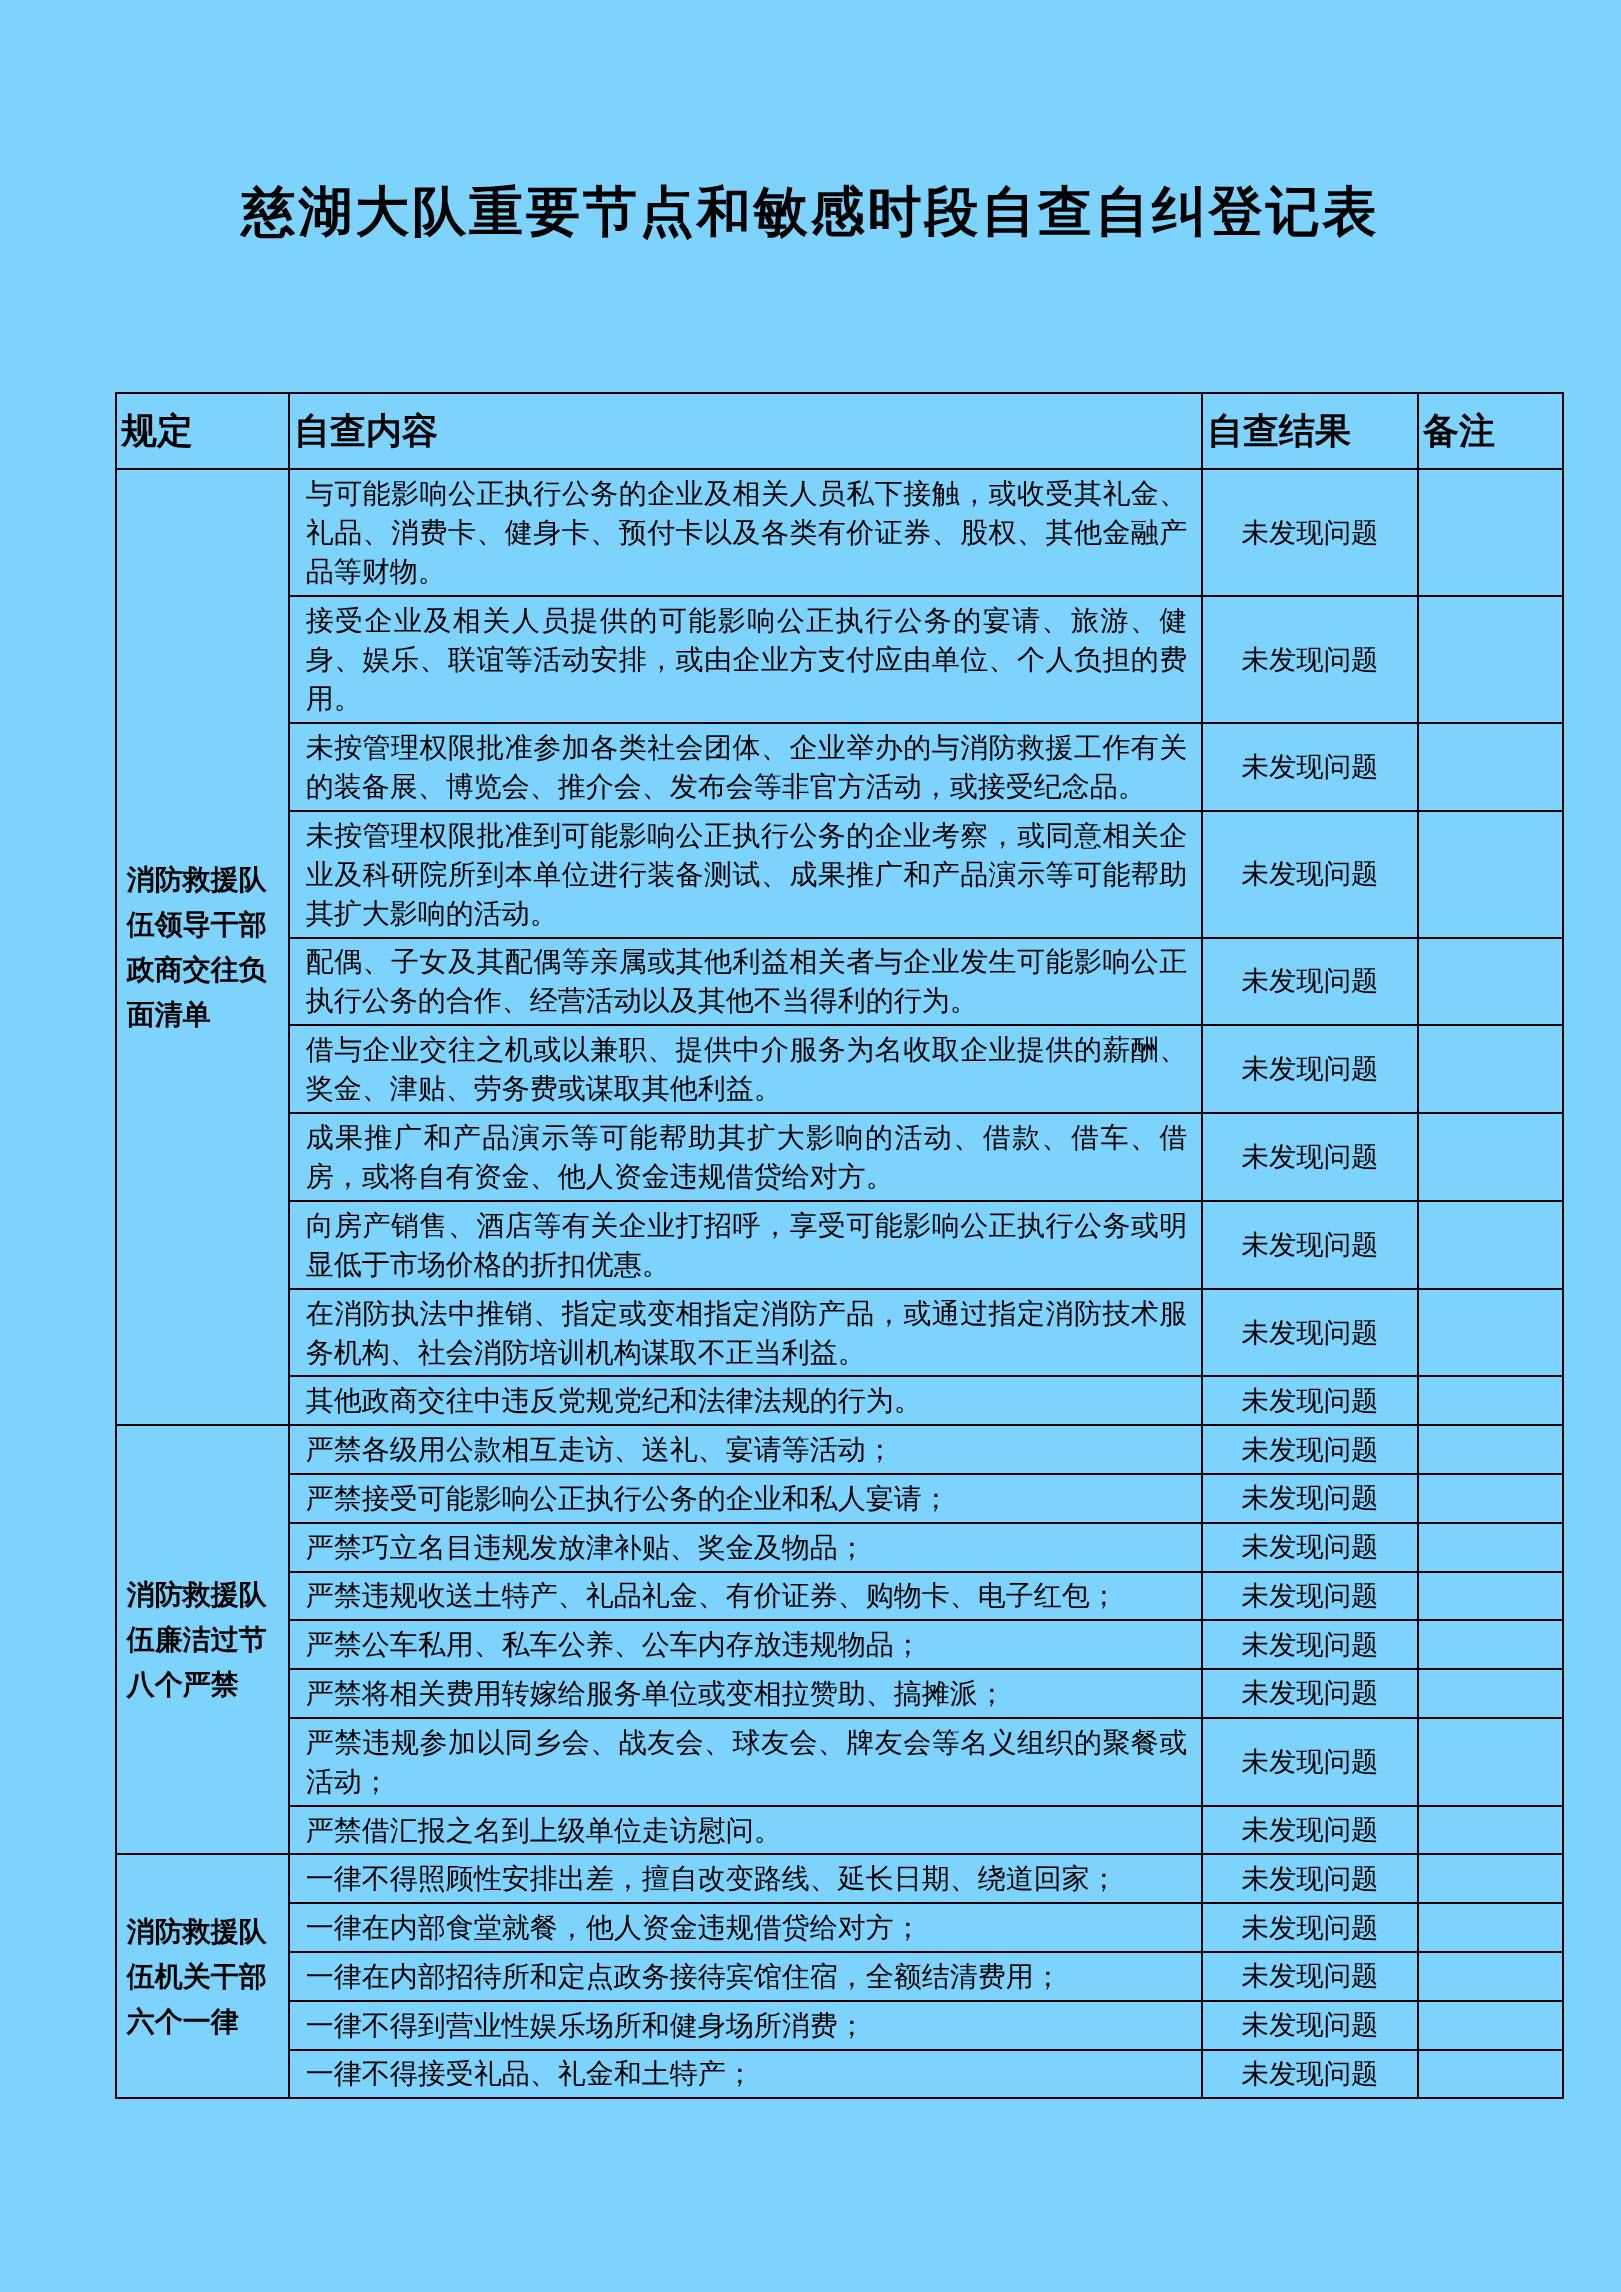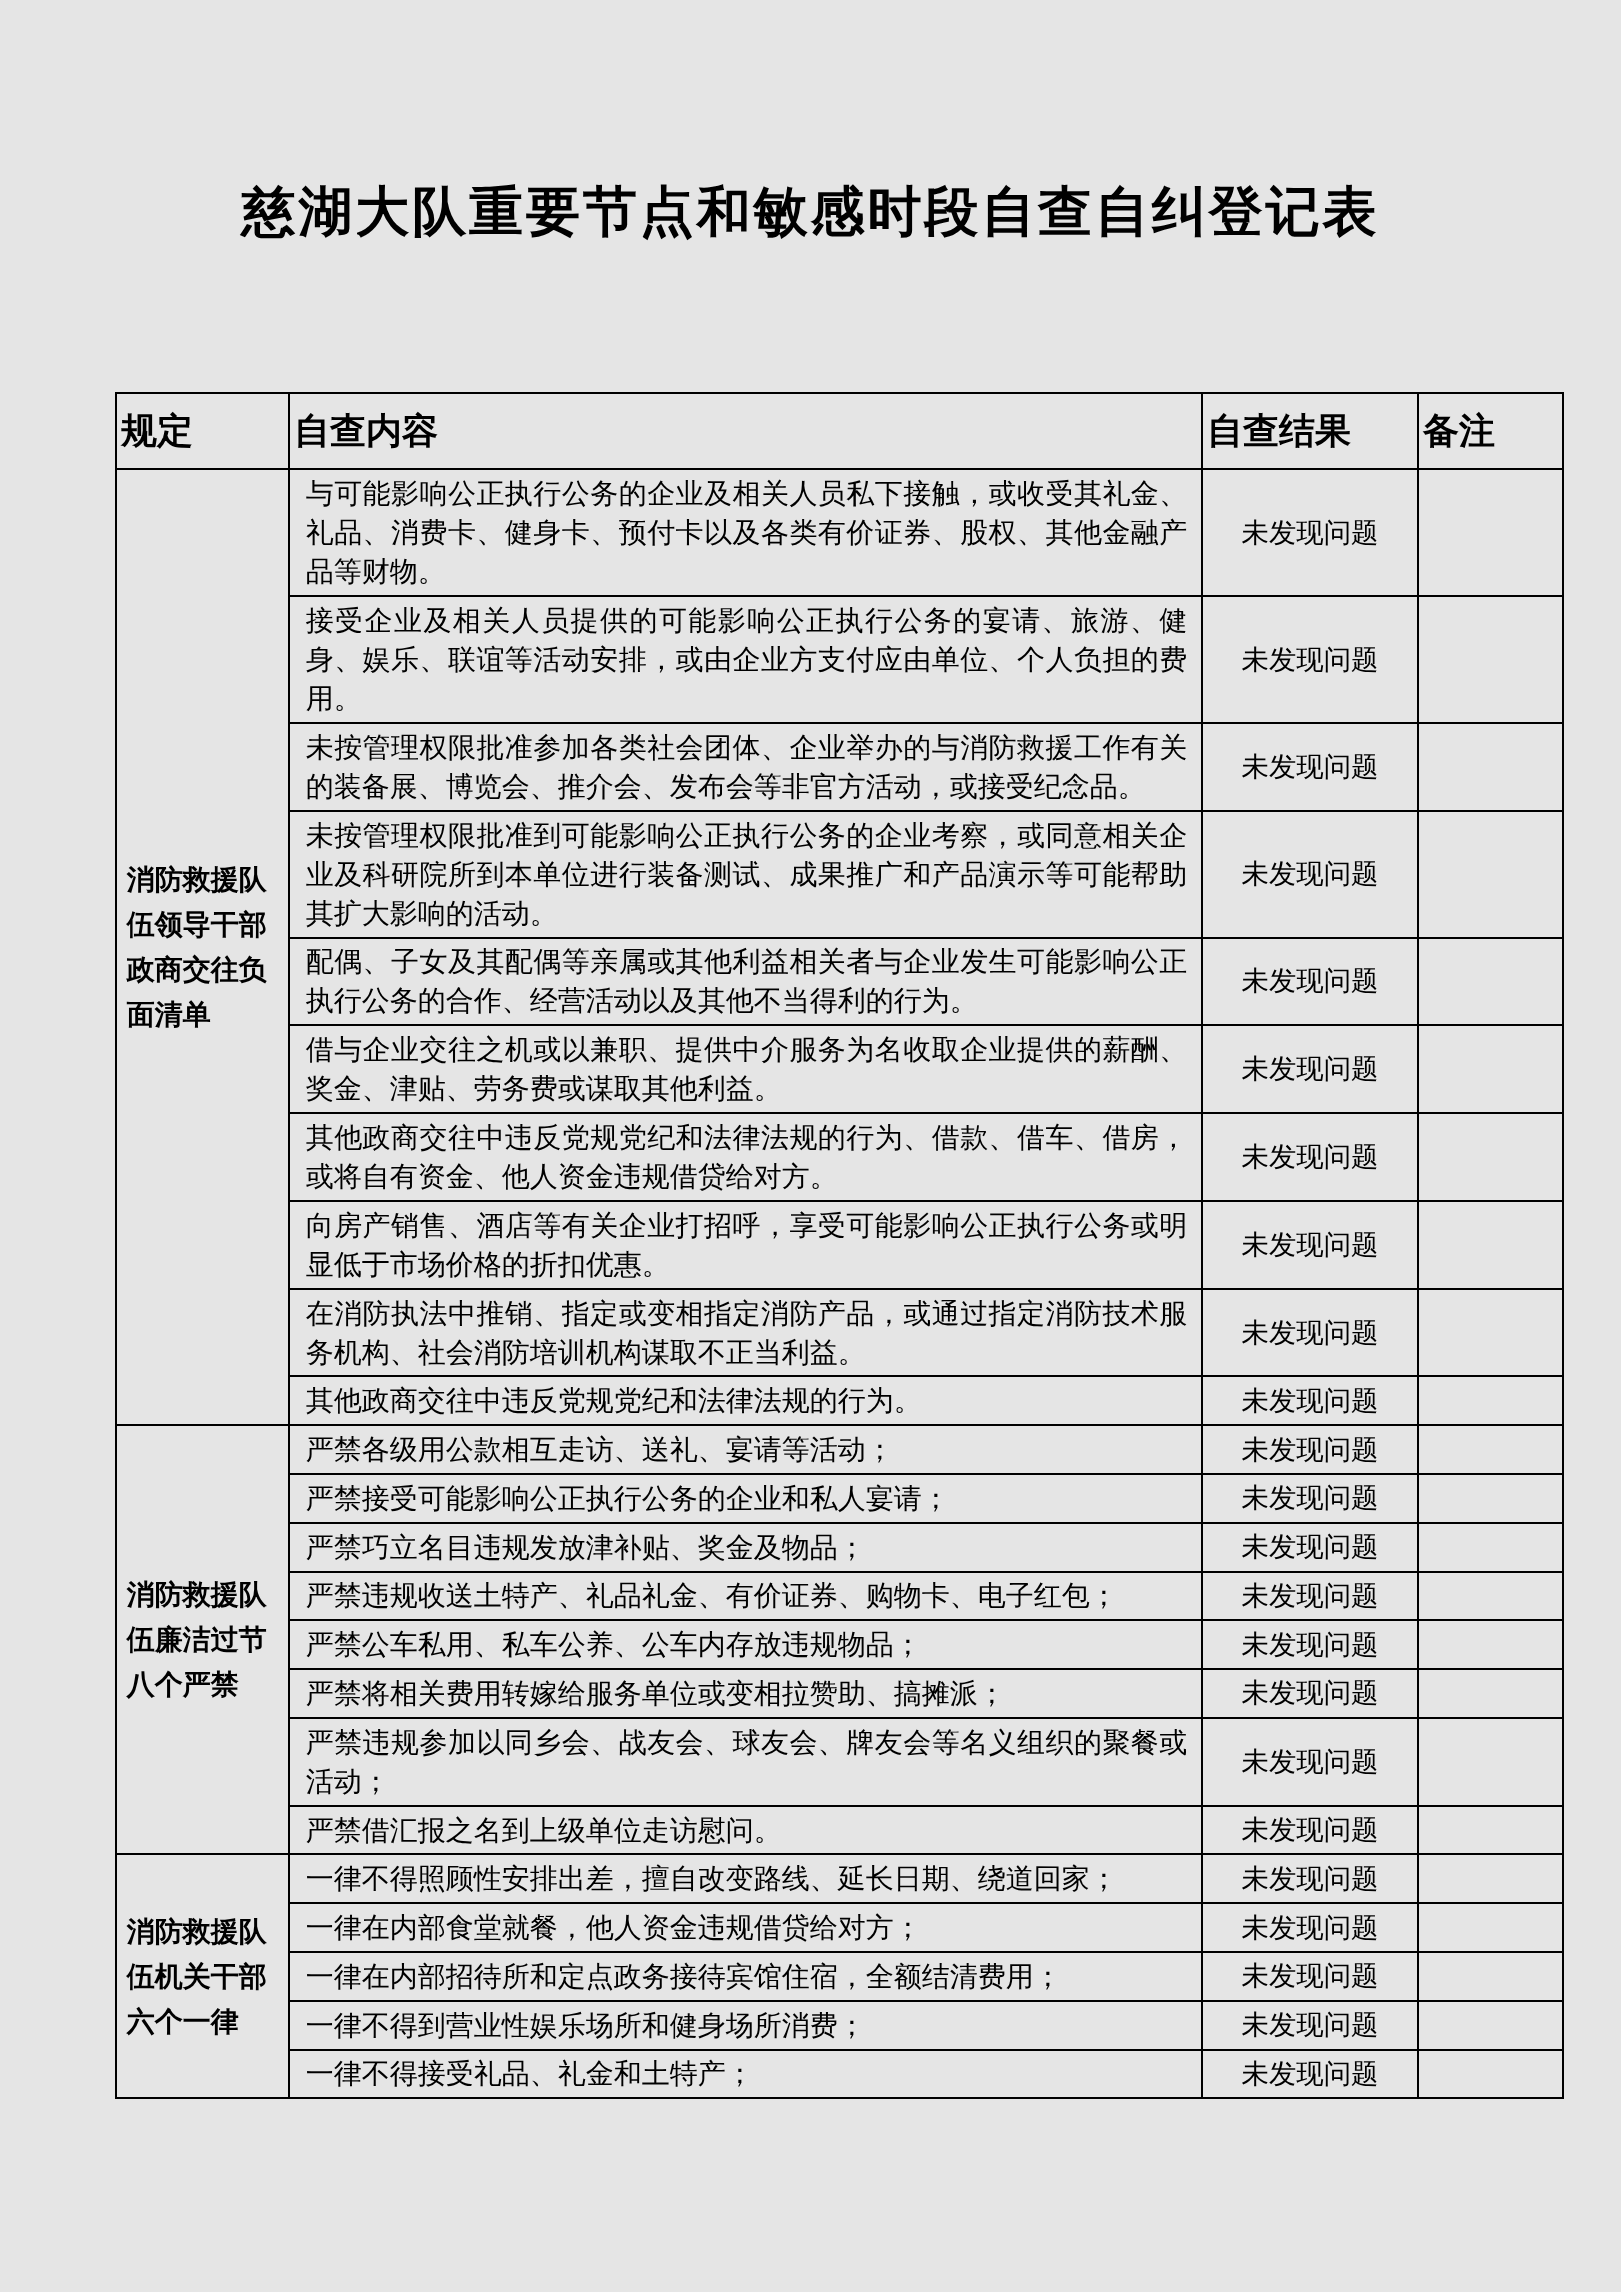--- a/index.html
+++ b/index.html
@@ -8,21 +8,21 @@
     width: 1621px;
     height: 2293px;
     font-family: "Liberation Sans", sans-serif;
     color: #000000;
     position: relative;
   }
   .page {
     position: relative;
     width: 1621px;
     height: 2293px;
-    background: #e5e5e5;
+    background: #7dd3fc;
     overflow: hidden;
   }
   .title {
     position: absolute;
     top: 176px;
     left: 0;
     width: 100%;
     text-align: center;
     font-size: 54px;
     font-weight: bold;
@@ -136,21 +136,21 @@
           <td class="content-cell">配偶、子女及其配偶等亲属或其他利益相关者与企业发生可能影响公正执行公务的合作、经营活动以及其他不当得利的行为。</td>
           <td class="result-cell">未发现问题</td>
           <td class="remark-cell"></td>
         </tr>
         <tr>
           <td class="content-cell">借与企业交往之机或以兼职、提供中介服务为名收取企业提供的薪酬、奖金、津贴、劳务费或谋取其他利益。</td>
           <td class="result-cell">未发现问题</td>
           <td class="remark-cell"></td>
         </tr>
         <tr>
-          <td class="content-cell">其他政商交往中违反党规党纪和法律法规的行为、借款、借车、借房，或将自有资金、他人资金违规借贷给对方。</td>
+          <td class="content-cell">成果推广和产品演示等可能帮助其扩大影响的活动、借款、借车、借房，或将自有资金、他人资金违规借贷给对方。</td>
           <td class="result-cell">未发现问题</td>
           <td class="remark-cell"></td>
         </tr>
         <tr>
           <td class="content-cell">向房产销售、酒店等有关企业打招呼，享受可能影响公正执行公务或明显低于市场价格的折扣优惠。</td>
           <td class="result-cell">未发现问题</td>
           <td class="remark-cell"></td>
         </tr>
         <tr>
           <td class="content-cell">在消防执法中推销、指定或变相指定消防产品，或通过指定消防技术服务机构、社会消防培训机构谋取不正当利益。</td>

